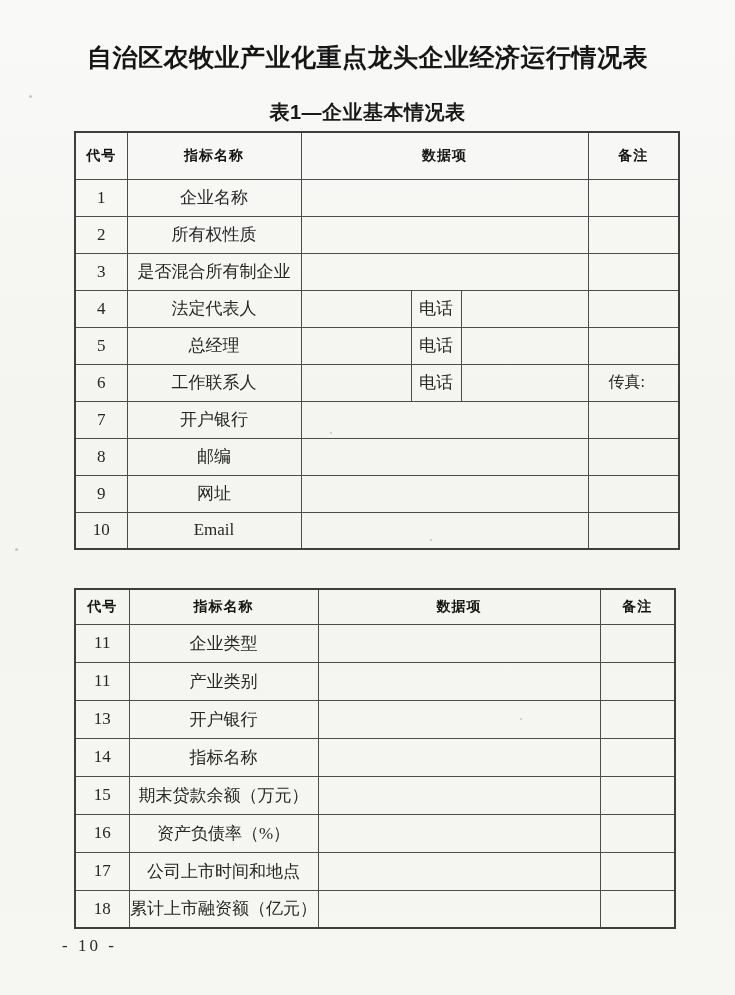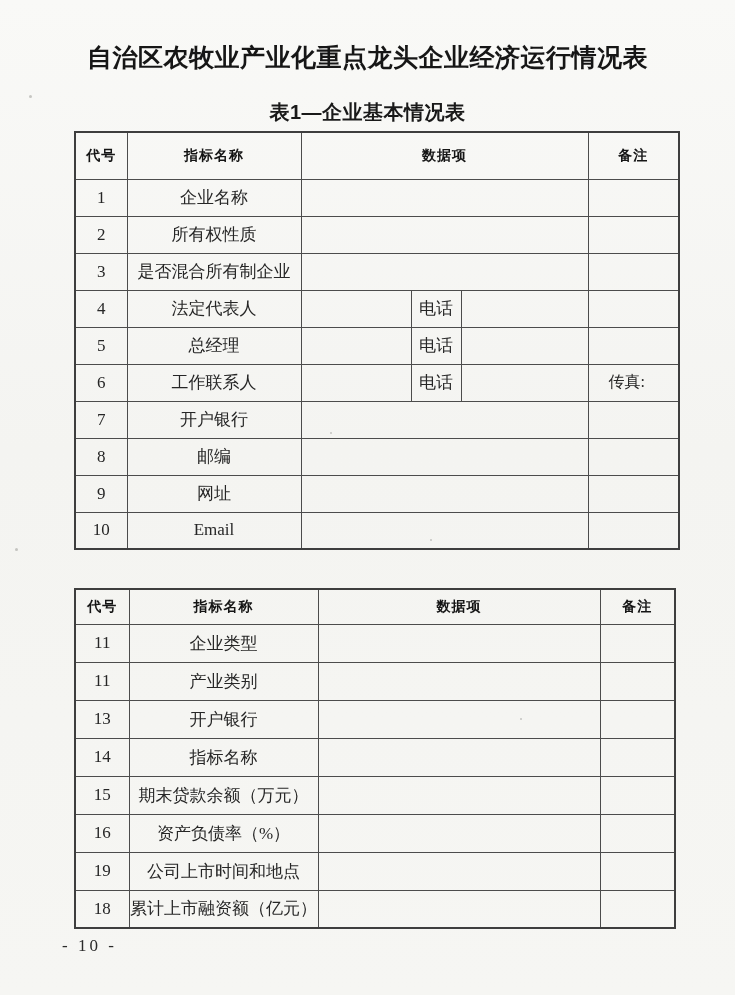--- a/index.html
+++ b/index.html
@@ -198,21 +198,21 @@
           <td class="data"></td>
           <td class="remark"></td>
         </tr>
         <tr>
           <td class="code">16</td>
           <td class="ind">资产负债率（%）</td>
           <td class="data"></td>
           <td class="remark"></td>
         </tr>
         <tr>
-          <td class="code">19</td>
+          <td class="code">17</td>
           <td class="ind">公司上市时间和地点</td>
           <td class="data"></td>
           <td class="remark"></td>
         </tr>
         <tr>
           <td class="code">18</td>
           <td class="ind">累计上市融资额（亿元）</td>
           <td class="data"></td>
           <td class="remark"></td>
         </tr>

